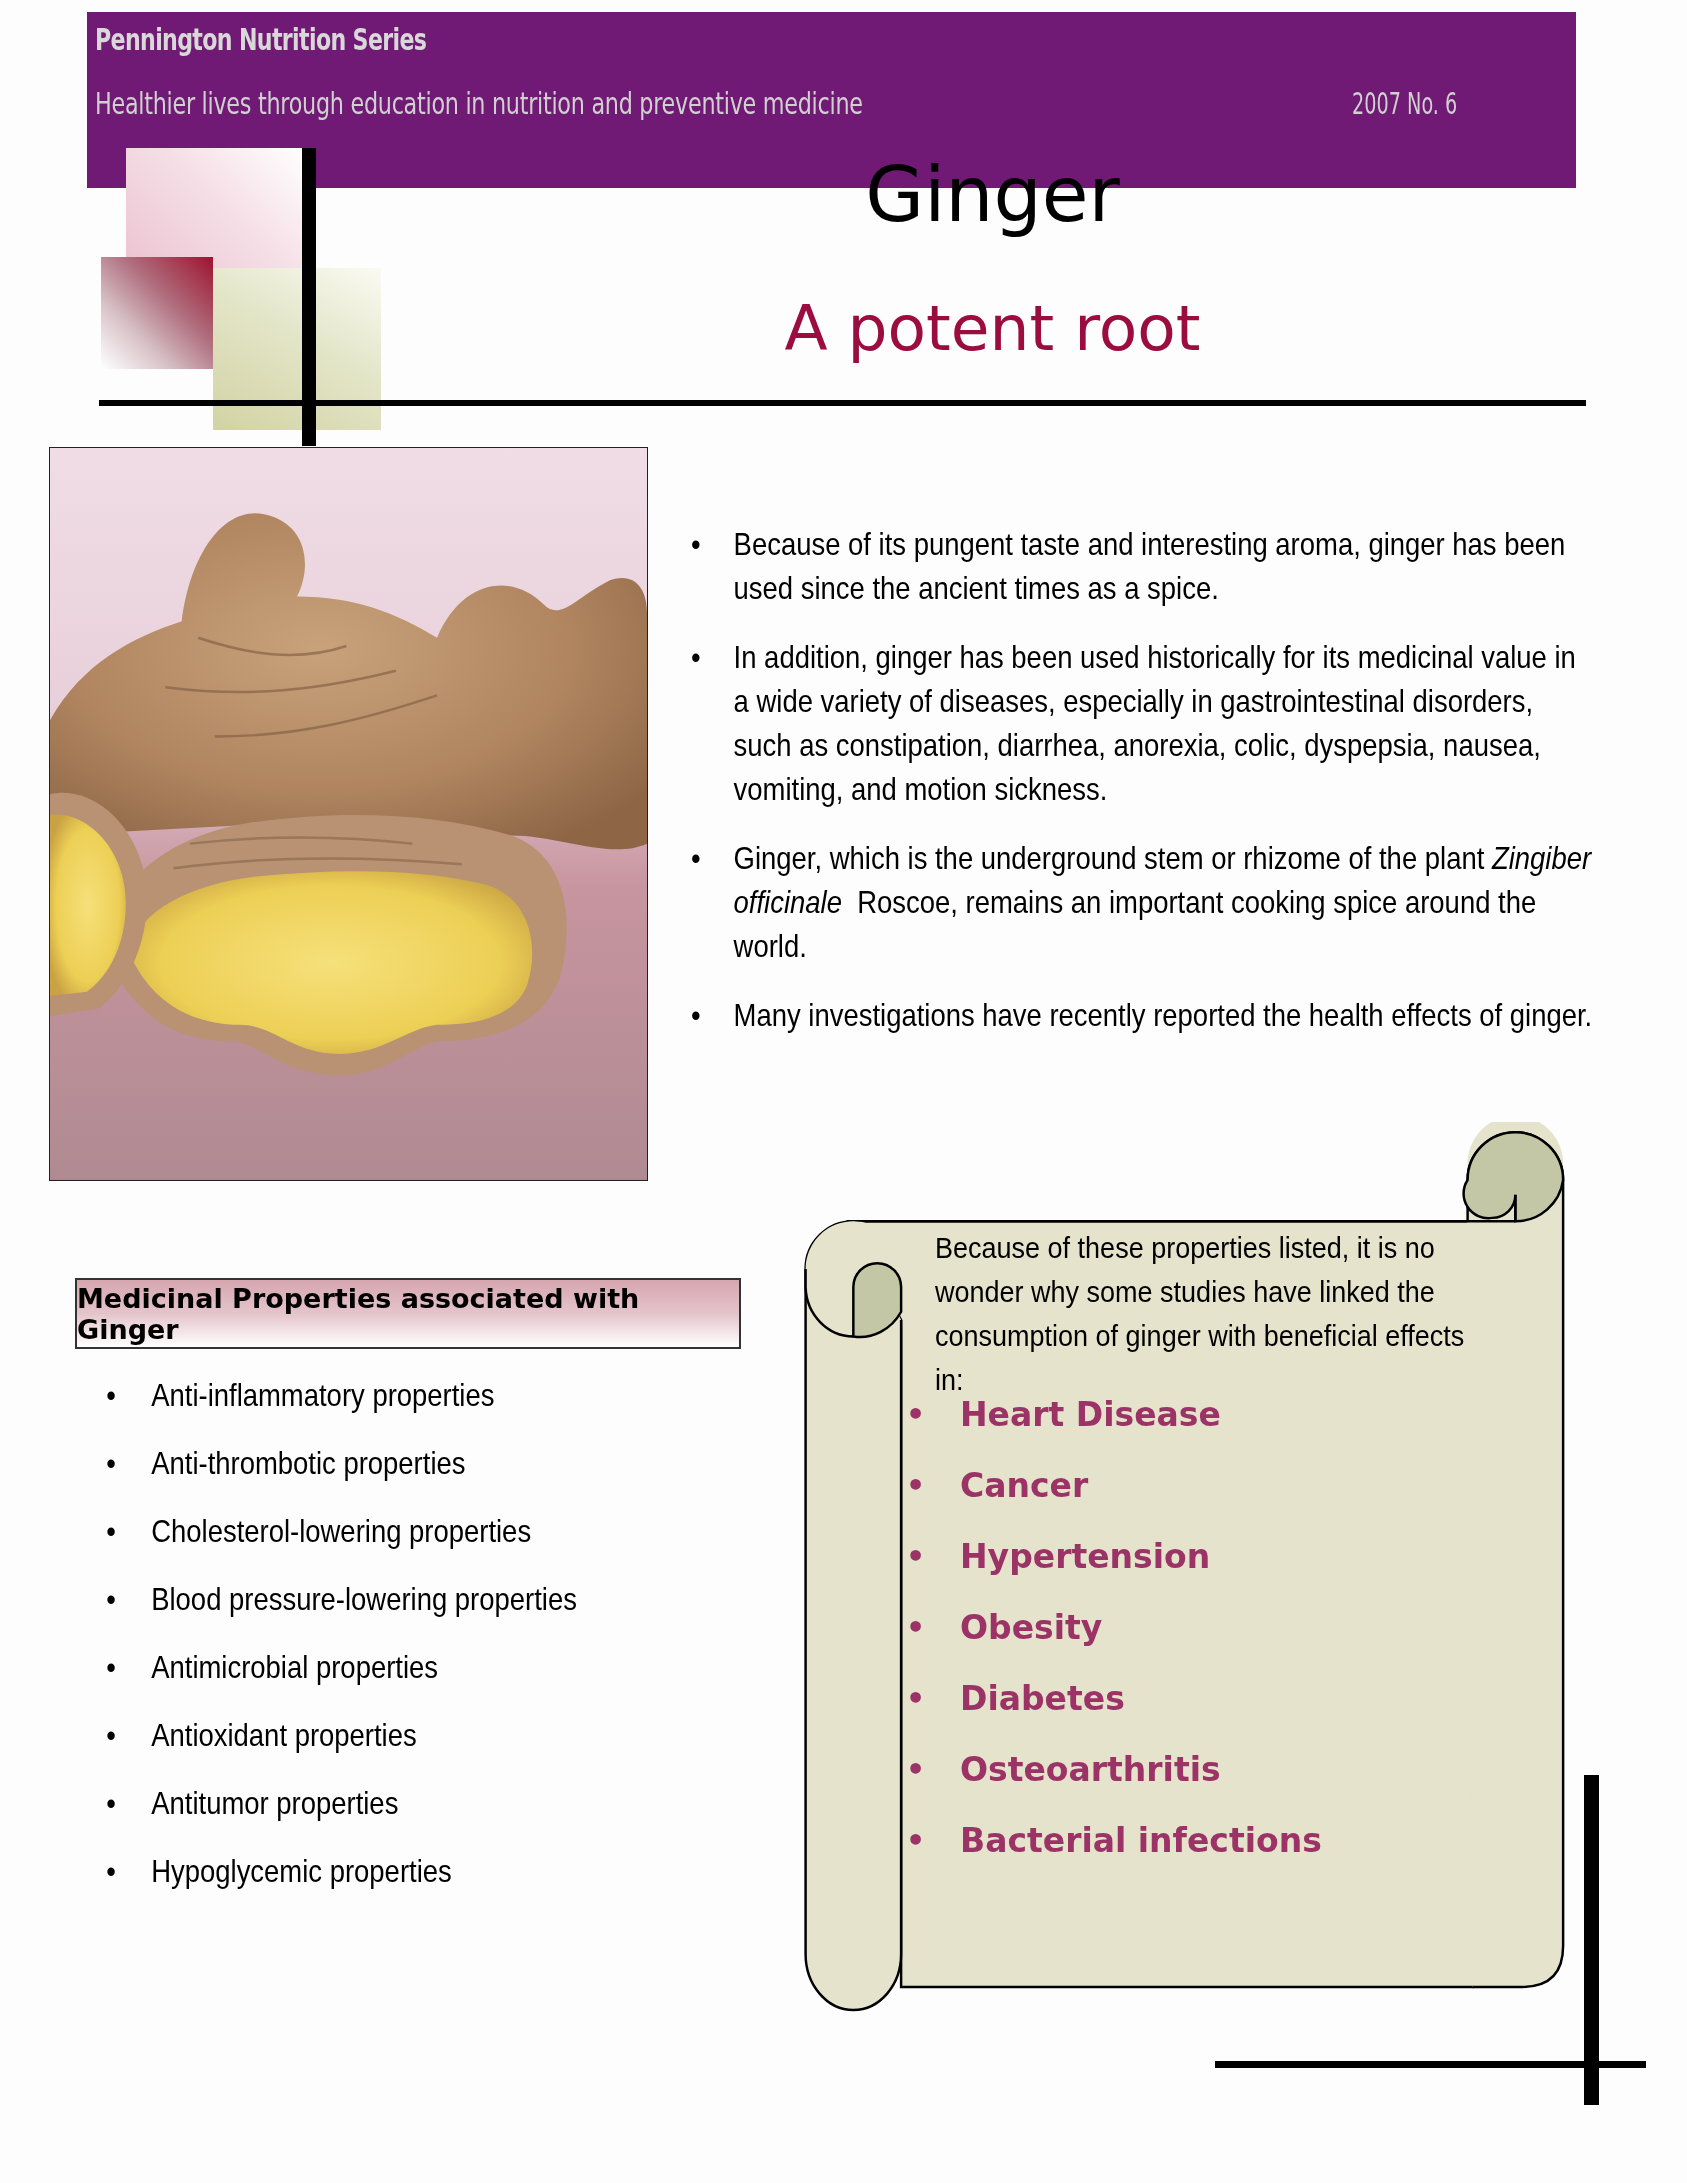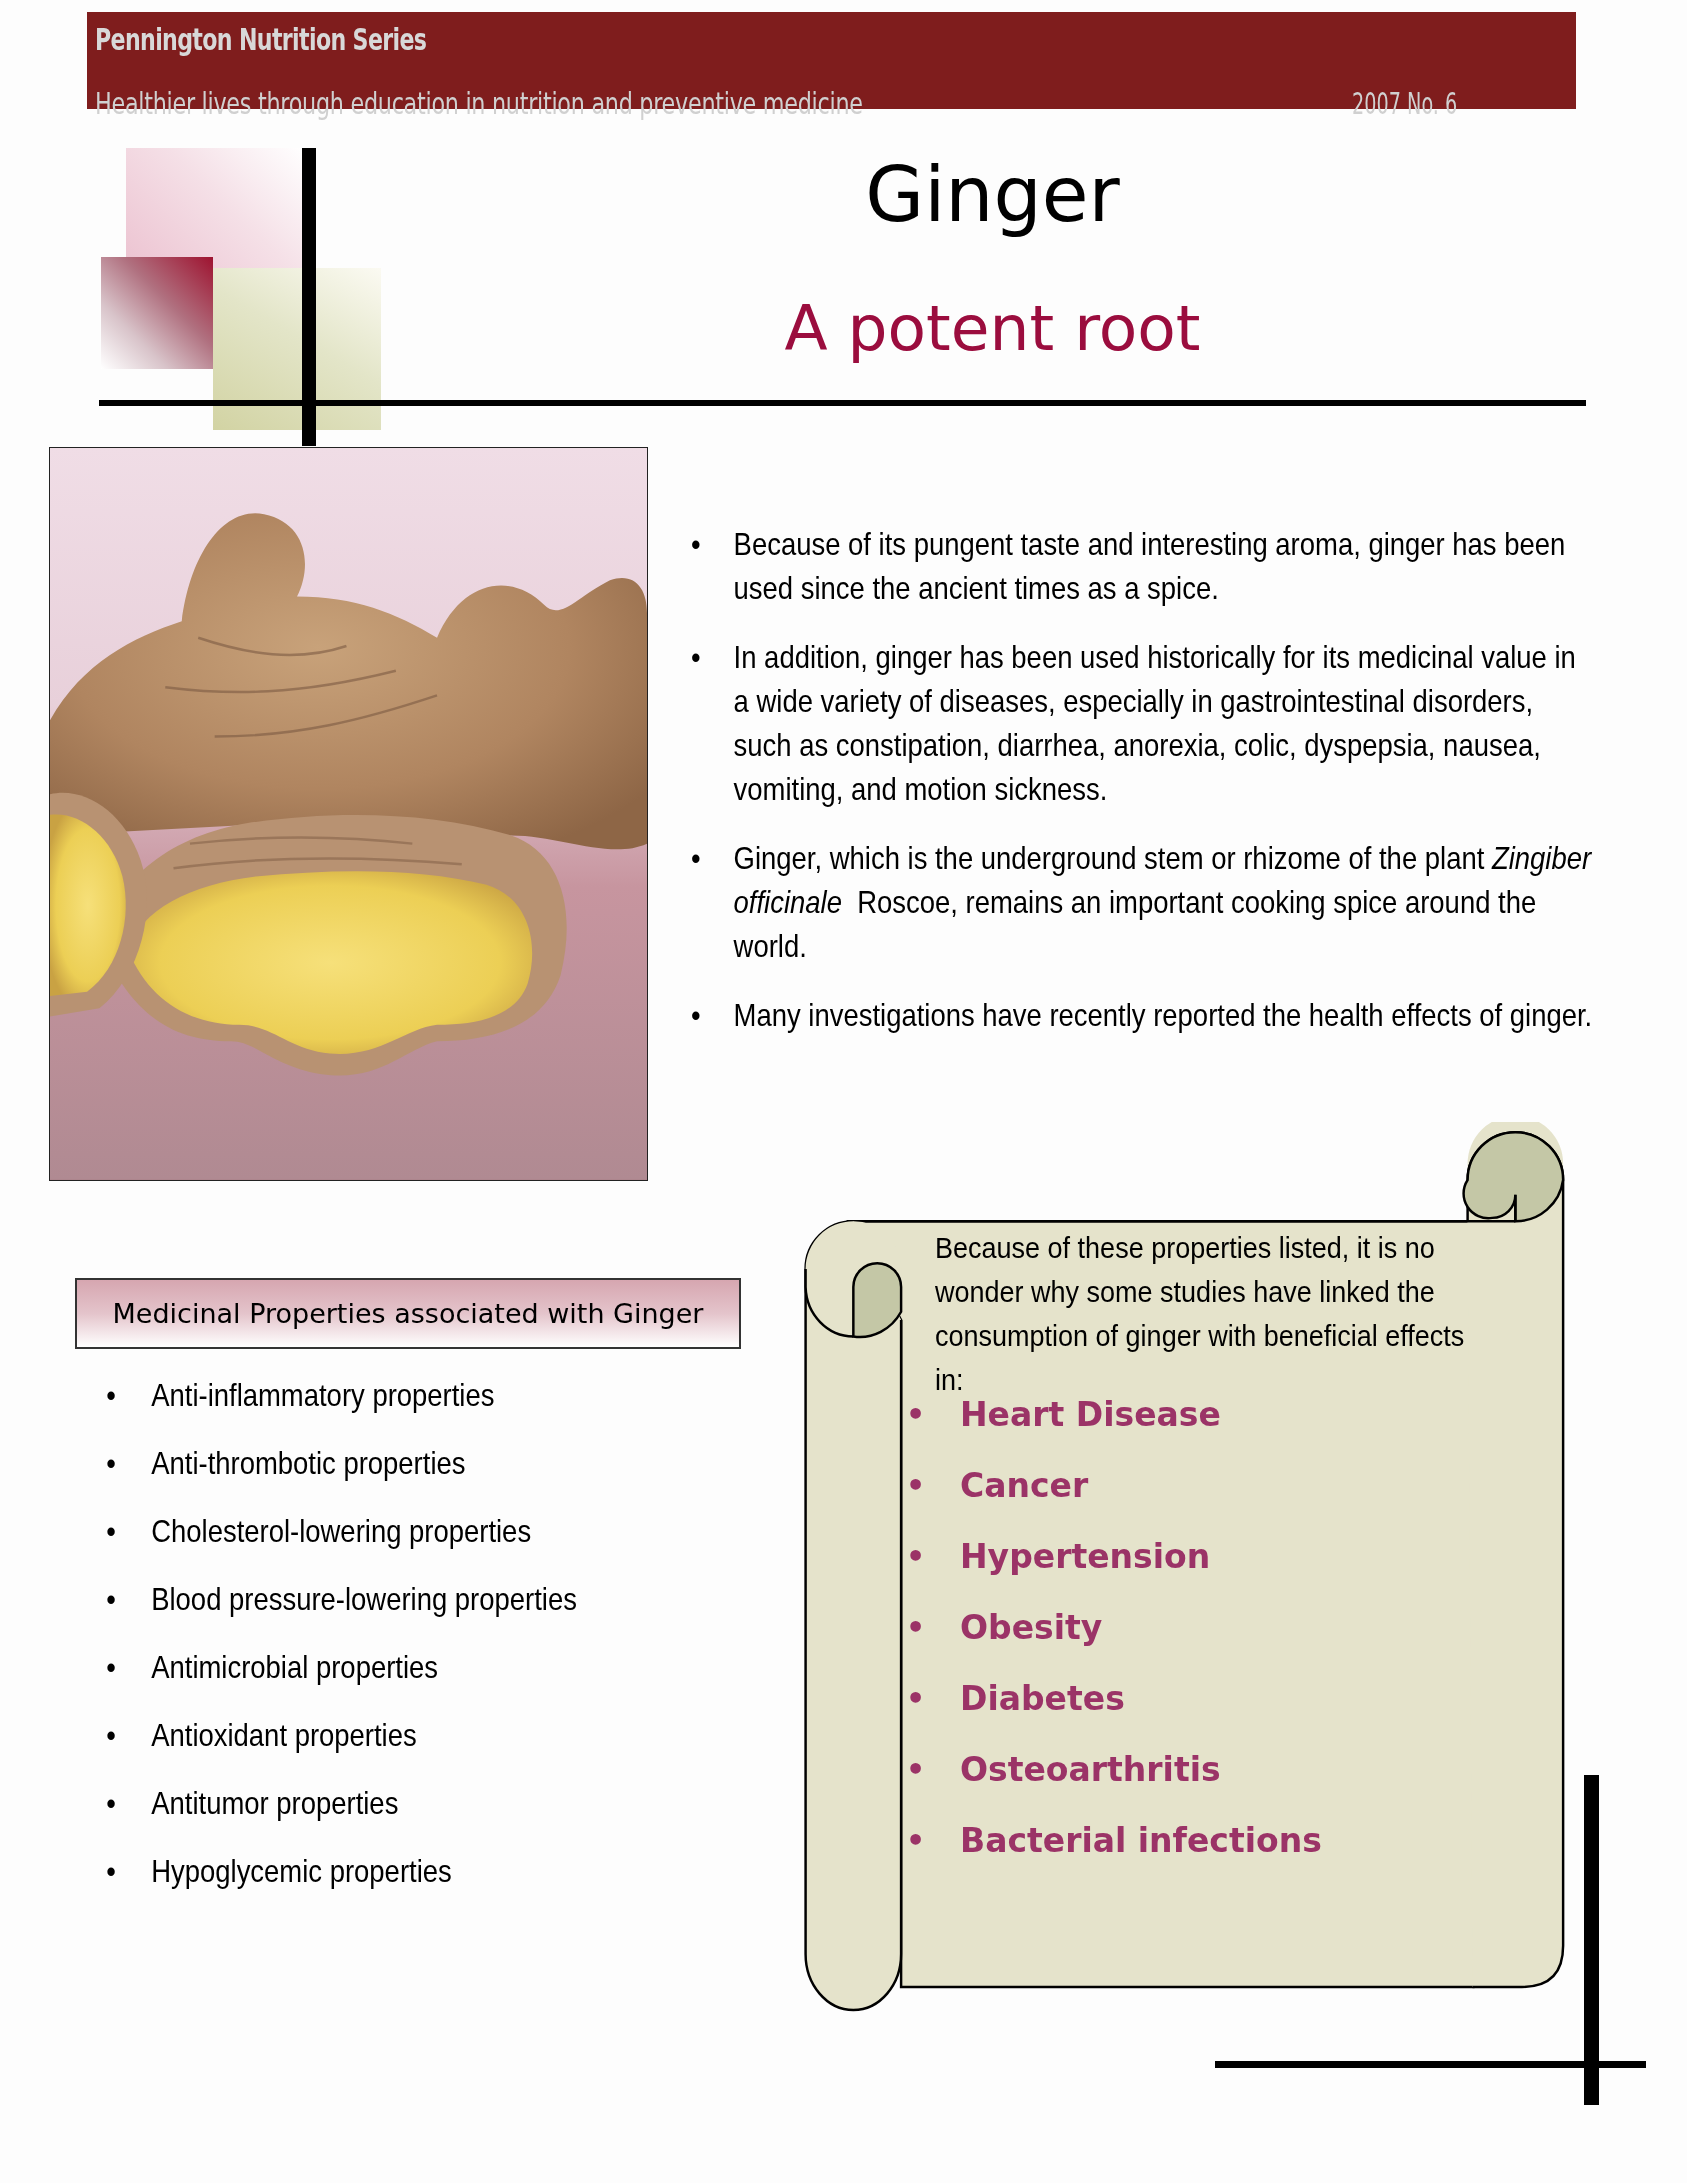--- a/index.html
+++ b/index.html
@@ -1,21 +1,21 @@
 <!DOCTYPE html>
 <html style="font-size:13px"><head>
 <meta charset="utf-8">
 <style>
   html, body { margin:0; padding:0; }
   body { width:1687px; height:2183px; background:#fdfdfd; position:relative; overflow:hidden;
          font-family:"Liberation Sans", sans-serif; color:#000; }
   .abs { position:absolute; }
 
   
-  #header { left:87px; top:12.4px; width:1489px; height:97px; background:#7f1d1d; }
+  #header { left:87px; top:12.4px; width:1489px; height:176px; background:#701a75; }
   #series-title { left:8.2px; top:10px; font-family:"DejaVu Sans Condensed","DejaVu Sans", sans-serif; font-stretch:condensed;
                   font-weight:bold; font-size:30px; color:#d8d8d8; letter-spacing:-0.8px; transform:scaleX(0.82); transform-origin:left; white-space:nowrap; }
   #tagline { left:8.2px; top:73px; font-family:"DejaVu Sans", sans-serif; font-size:31px; color:#d0d0d0;
              transform:scaleX(0.72); transform-origin:left; white-space:nowrap; letter-spacing:-0.4px; }
   #issue { left:1265px; top:73px; font-family:"DejaVu Sans", sans-serif; font-size:31px; color:#d0d0d0;
            transform:scaleX(0.62); transform-origin:left; white-space:nowrap; }
 
   
   #sq-pink { left:126px; top:148px; width:179px; height:120px;
              background:linear-gradient(225deg,#ffffff 0%, #f5e0e7 45%, #ecc3d1 100%); }
@@ -38,21 +38,21 @@
   
   #intro { left:685px; top:522px; width:865px; }
   .intro-item { position:relative; padding-left:54px; font-size:30.5px; line-height:44px; margin-bottom:25px;
                 transform:scaleX(0.9); transform-origin:left; width:956px; }
   .intro-item .dot { position:absolute; left:6.6px; top:0; }
 
   
   #props-header { left:75px; top:1278px; width:666px; height:71px; border:2.5px solid #333;
                   background:linear-gradient(180deg,#d6a6b0 0%, #e4c4cb 50%, #ffffff 100%);
                   display:flex; align-items:center; justify-content:center; box-sizing:border-box; }
-  #props-header span { font-family:"DejaVu Sans", sans-serif; font-weight:normal; font-size:27px; }
+  #props-header span { font-family:"DejaVu Sans", sans-serif; font-weight:bold; font-size:27px; }
   #props-list { left:99px; top:1371px; }
   .prop-item { position:relative; height:68px; padding-left:58px; font-size:30.5px; line-height:49px;
                transform:scaleX(0.9); transform-origin:left; white-space:nowrap; }
   .prop-item .dot { position:absolute; left:8.2px; top:0; }
 
   
   #scroll { left:799px; top:1122px; width:774px; height:890px; }
   #scroll-intro { left:935px; top:1226px; width:626px; font-size:30px; line-height:44px;
                   transform:scaleX(0.9); transform-origin:left; }
   #benefits { left:906px; top:1384px; }

